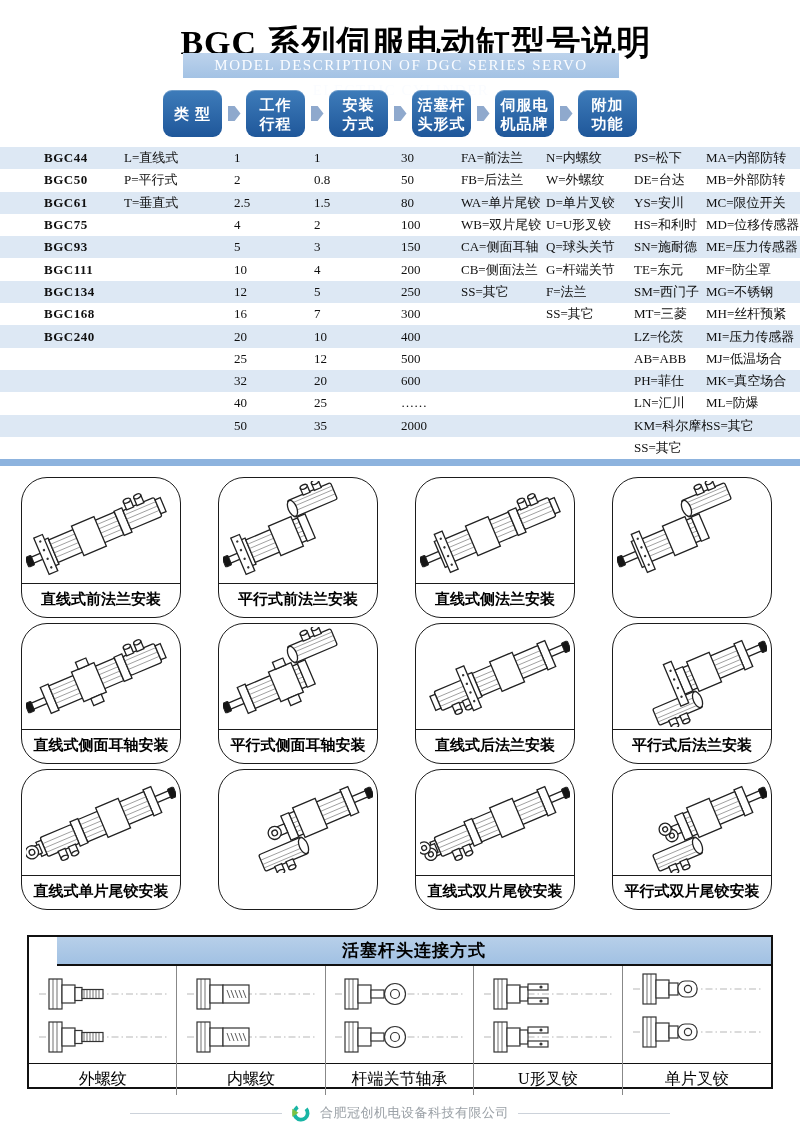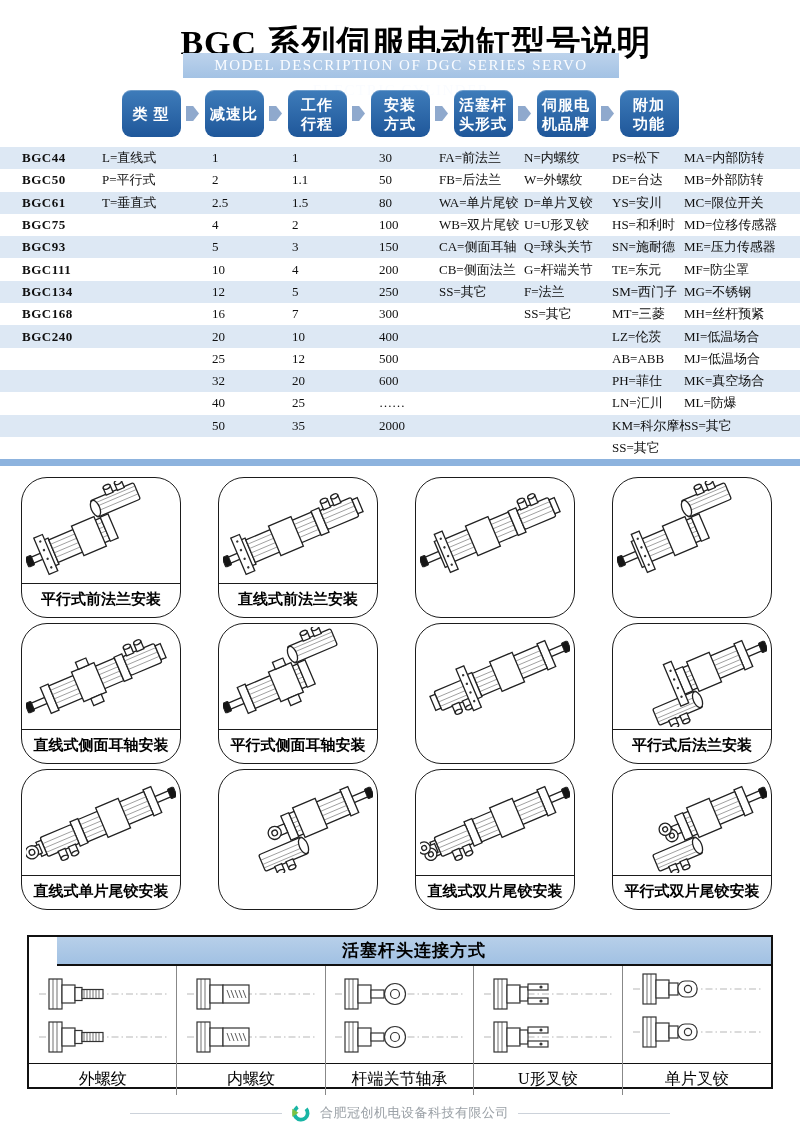--- a/index.html
+++ b/index.html
@@ -24,21 +24,21 @@
           color:#fff; font-weight:bold; font-size:15px; line-height:19px;
           display:flex; align-items:center; justify-content:center; text-align:center;
           white-space:pre-line; letter-spacing:1px; }
   .farrow { width:24px; display:flex; justify-content:center; }
   .farrow i { display:block; width:13px; height:15px; background:#8fa9cd;
               clip-path:polygon(0 0,55% 0,100% 50%,55% 100%,0 100%); }
 
   .spec { position:absolute; top:147px; left:0; width:800px;
           font-family:"Liberation Serif", serif; }
   .srow { display:grid; grid-template-columns:80px 110px 80px 87px 60px 85px 88px 72px 1fr;
-          padding-left:22px; height:22.3px; align-items:center; font-size:13px; color:#101010; }
+          padding-left:44px; height:22.3px; align-items:center; font-size:13px; color:#101010; }
   .srow:nth-child(odd) { background:#dde8f4; }
   .srow span { overflow:hidden; white-space:nowrap; }
   .srow .c0 { font-weight:bold; letter-spacing:.5px; }
 
   .bluebar { position:absolute; top:459px; left:0; width:800px; height:7px; background:#8db3de; }
 
   .cards { position:absolute; top:477px; left:21px; display:grid;
            grid-template-columns:repeat(4,160px); column-gap:37px; row-gap:5px; }
   .card { width:160px; height:141px; border:1.5px solid #1b1b1b; border-radius:26px;
           background:#fff; position:relative; overflow:hidden; box-sizing:border-box; }
@@ -75,26 +75,20 @@
   <div class="banner">MODEL DESCRIPTION OF DGC SERIES SERVO ELECTRIC CYLINDER</div>
 
   <div class="flow" id="flow">
       <div class="fstep">
         <div class="fbox">类 型</div>
         <div class="farrow">
           <i></i>
         </div>
       </div>
       <div class="fstep">
-        <div class="fbox">减速比</div>
-        <div class="farrow">
-          <i></i>
-        </div>
-      </div>
-      <div class="fstep">
         <div class="fbox">工作
 行程</div>
         <div class="farrow">
           <i></i>
         </div>
       </div>
       <div class="fstep">
         <div class="fbox">安装
 方式</div>
         <div class="farrow">
@@ -130,21 +124,21 @@
         <span class="c4">30</span>
         <span class="c5">FA=前法兰</span>
         <span class="c6">N=内螺纹</span>
         <span class="c7">PS=松下</span>
         <span class="c8">MA=内部防转</span>
       </div>
       <div class="srow">
         <span class="c0">BGC50</span>
         <span class="c1">P=平行式</span>
         <span class="c2">2</span>
-        <span class="c3">1.1</span>
+        <span class="c3">0.8</span>
         <span class="c4">50</span>
         <span class="c5">FB=后法兰</span>
         <span class="c6">W=外螺纹</span>
         <span class="c7">DE=台达</span>
         <span class="c8">MB=外部防转</span>
       </div>
       <div class="srow">
         <span class="c0">BGC61</span>
         <span class="c1">T=垂直式</span>
         <span class="c2">2.5</span>
@@ -212,21 +206,21 @@
       </div>
       <div class="srow">
         <span class="c0">BGC240</span>
         <span class="c1"></span>
         <span class="c2">20</span>
         <span class="c3">10</span>
         <span class="c4">400</span>
         <span class="c5"></span>
         <span class="c6"></span>
         <span class="c7">LZ=伦茨</span>
-        <span class="c8">MI=低温场合</span>
+        <span class="c8">MI=压力传感器</span>
       </div>
       <div class="srow">
         <span class="c0"></span>
         <span class="c1"></span>
         <span class="c2">25</span>
         <span class="c3">12</span>
         <span class="c4">500</span>
         <span class="c5"></span>
         <span class="c6"></span>
         <span class="c7">AB=ABB</span>
@@ -274,20 +268,53 @@
         <span class="c5"></span>
         <span class="c6"></span>
         <span class="c7">SS=其它</span>
         <span class="c8"></span>
       </div>
     </div>
 
   <div class="bluebar"></div>
 
   <div class="cards" id="cards">
+      <div class="card">
+        <div class="art">
+          <svg width="150" height="100" viewBox="0 0 160 106">
+            <g transform="translate(80,53) rotate(-23)">
+              <rect x="-80" y="-3.5" width="17" height="7" stroke="#222" stroke-width="1.4" fill="#fff"></rect>
+              <rect x="-86" y="-5.5" width="7" height="11" rx="1.5" stroke="#222" stroke-width="1" fill="#151515"></rect>
+              <rect x="-64" y="-15" width="9" height="30" stroke="#222" stroke-width="1.4" fill="#fff"></rect>
+              <rect x="-55" y="-13" width="76" height="26" stroke="#222" stroke-width="1.4" fill="#fff"></rect>
+              <line x1="-55" y1="-8" x2="21" y2="-8" stroke="#666" stroke-width="0.6"></line>
+              <line x1="-55" y1="-3" x2="21" y2="-3" stroke="#666" stroke-width="0.6"></line>
+              <line x1="-55" y1="2" x2="21" y2="2" stroke="#666" stroke-width="0.6"></line>
+              <line x1="-55" y1="7" x2="21" y2="7" stroke="#666" stroke-width="0.6"></line>
+              <rect x="-27" y="-17" width="26" height="34" stroke="#222" stroke-width="1.4" fill="#fff"></rect>
+              <rect x="21" y="-14" width="9" height="28" stroke="#222" stroke-width="1.4" fill="#fff"></rect>
+              <rect x="30" y="-11" width="36" height="22" rx="2" stroke="#222" stroke-width="1.4" fill="#fff"></rect>
+              <line x1="30" y1="-6" x2="66" y2="-6" stroke="#666" stroke-width="0.6"></line>
+              <line x1="30" y1="-1" x2="66" y2="-1" stroke="#666" stroke-width="0.6"></line>
+              <line x1="30" y1="4" x2="66" y2="4" stroke="#666" stroke-width="0.6"></line>
+              <rect x="66" y="-8" width="6" height="16" stroke="#222" stroke-width="1.4" fill="#fff"></rect>
+              <rect x="34" y="-19" width="8" height="9" stroke="#222" stroke-width="1.4" fill="#fff"></rect>
+              <ellipse cx="38" cy="-19" rx="4" ry="2.3" stroke="#222" stroke-width="1.4" fill="#fff"></ellipse>
+              <rect x="46" y="-19" width="8" height="9" stroke="#222" stroke-width="1.4" fill="#fff"></rect>
+              <ellipse cx="50" cy="-19" rx="4" ry="2.3" stroke="#222" stroke-width="1.4" fill="#fff"></ellipse>
+              <rect x="-69" y="-21" width="10" height="42" stroke="#222" stroke-width="1.4" fill="#fff"></rect>
+              <circle cx="-64" cy="-15" r="1.3" fill="#333"></circle>
+              <circle cx="-64" cy="-5" r="1.3" fill="#333"></circle>
+              <circle cx="-64" cy="5" r="1.3" fill="#333"></circle>
+              <circle cx="-64" cy="15" r="1.3" fill="#333"></circle>
+            </g>
+          </svg>
+        </div>
+        <div class="cap">直线式前法兰安装</div>
+      </div>
       <div class="card">
         <div class="art">
           <svg width="150" height="100" viewBox="0 0 160 106">
             <g transform="translate(80,53) rotate(-23)">
               <rect x="-80" y="-3.5" width="17" height="7" stroke="#222" stroke-width="1.4" fill="#fff"></rect>
               <rect x="-86" y="-5.5" width="7" height="11" rx="1.5" stroke="#222" stroke-width="1" fill="#151515"></rect>
               <rect x="-64" y="-15" width="9" height="30" stroke="#222" stroke-width="1.4" fill="#fff"></rect>
               <rect x="-55" y="-13" width="60" height="26" stroke="#222" stroke-width="1.4" fill="#fff"></rect>
               <line x1="-55" y1="-8" x2="5" y2="-8" stroke="#666" stroke-width="0.6"></line>
               <line x1="-55" y1="-3" x2="5" y2="-3" stroke="#666" stroke-width="0.6"></line>
@@ -330,61 +357,29 @@
               <rect x="21" y="-14" width="9" height="28" stroke="#222" stroke-width="1.4" fill="#fff"></rect>
               <rect x="30" y="-11" width="36" height="22" rx="2" stroke="#222" stroke-width="1.4" fill="#fff"></rect>
               <line x1="30" y1="-6" x2="66" y2="-6" stroke="#666" stroke-width="0.6"></line>
               <line x1="30" y1="-1" x2="66" y2="-1" stroke="#666" stroke-width="0.6"></line>
               <line x1="30" y1="4" x2="66" y2="4" stroke="#666" stroke-width="0.6"></line>
               <rect x="66" y="-8" width="6" height="16" stroke="#222" stroke-width="1.4" fill="#fff"></rect>
               <rect x="34" y="-19" width="8" height="9" stroke="#222" stroke-width="1.4" fill="#fff"></rect>
               <ellipse cx="38" cy="-19" rx="4" ry="2.3" stroke="#222" stroke-width="1.4" fill="#fff"></ellipse>
               <rect x="46" y="-19" width="8" height="9" stroke="#222" stroke-width="1.4" fill="#fff"></rect>
               <ellipse cx="50" cy="-19" rx="4" ry="2.3" stroke="#222" stroke-width="1.4" fill="#fff"></ellipse>
-              <rect x="-69" y="-21" width="10" height="42" stroke="#222" stroke-width="1.4" fill="#fff"></rect>
-              <circle cx="-64" cy="-15" r="1.3" fill="#333"></circle>
-              <circle cx="-64" cy="-5" r="1.3" fill="#333"></circle>
-              <circle cx="-64" cy="5" r="1.3" fill="#333"></circle>
-              <circle cx="-64" cy="15" r="1.3" fill="#333"></circle>
-            </g>
-          </svg>
-        </div>
-        <div class="cap">直线式前法兰安装</div>
-      </div>
-      <div class="card">
-        <div class="art">
-          <svg width="150" height="100" viewBox="0 0 160 106">
-            <g transform="translate(80,53) rotate(-23)">
-              <rect x="-80" y="-3.5" width="17" height="7" stroke="#222" stroke-width="1.4" fill="#fff"></rect>
-              <rect x="-86" y="-5.5" width="7" height="11" rx="1.5" stroke="#222" stroke-width="1" fill="#151515"></rect>
-              <rect x="-64" y="-15" width="9" height="30" stroke="#222" stroke-width="1.4" fill="#fff"></rect>
-              <rect x="-55" y="-13" width="76" height="26" stroke="#222" stroke-width="1.4" fill="#fff"></rect>
-              <line x1="-55" y1="-8" x2="21" y2="-8" stroke="#666" stroke-width="0.6"></line>
-              <line x1="-55" y1="-3" x2="21" y2="-3" stroke="#666" stroke-width="0.6"></line>
-              <line x1="-55" y1="2" x2="21" y2="2" stroke="#666" stroke-width="0.6"></line>
-              <line x1="-55" y1="7" x2="21" y2="7" stroke="#666" stroke-width="0.6"></line>
-              <rect x="-27" y="-17" width="26" height="34" stroke="#222" stroke-width="1.4" fill="#fff"></rect>
-              <rect x="21" y="-14" width="9" height="28" stroke="#222" stroke-width="1.4" fill="#fff"></rect>
-              <rect x="30" y="-11" width="36" height="22" rx="2" stroke="#222" stroke-width="1.4" fill="#fff"></rect>
-              <line x1="30" y1="-6" x2="66" y2="-6" stroke="#666" stroke-width="0.6"></line>
-              <line x1="30" y1="-1" x2="66" y2="-1" stroke="#666" stroke-width="0.6"></line>
-              <line x1="30" y1="4" x2="66" y2="4" stroke="#666" stroke-width="0.6"></line>
-              <rect x="66" y="-8" width="6" height="16" stroke="#222" stroke-width="1.4" fill="#fff"></rect>
-              <rect x="34" y="-19" width="8" height="9" stroke="#222" stroke-width="1.4" fill="#fff"></rect>
-              <ellipse cx="38" cy="-19" rx="4" ry="2.3" stroke="#222" stroke-width="1.4" fill="#fff"></ellipse>
-              <rect x="46" y="-19" width="8" height="9" stroke="#222" stroke-width="1.4" fill="#fff"></rect>
-              <ellipse cx="50" cy="-19" rx="4" ry="2.3" stroke="#222" stroke-width="1.4" fill="#fff"></ellipse>
               <rect x="-61" y="-22" width="9" height="44" stroke="#222" stroke-width="1.4" fill="#fff"></rect>
               <circle cx="-56.5" cy="-15" r="1.3" fill="#333"></circle>
               <circle cx="-56.5" cy="-5" r="1.3" fill="#333"></circle>
               <circle cx="-56.5" cy="5" r="1.3" fill="#333"></circle>
               <circle cx="-56.5" cy="15" r="1.3" fill="#333"></circle>
             </g>
           </svg>
         </div>
+        <div class="cap">直线式侧法兰安装</div>
       </div>
       <div class="card">
         <div class="art">
           <svg width="150" height="100" viewBox="0 0 160 106">
             <g transform="translate(80,53) rotate(-23)">
               <rect x="-80" y="-3.5" width="17" height="7" stroke="#222" stroke-width="1.4" fill="#fff"></rect>
               <rect x="-86" y="-5.5" width="7" height="11" rx="1.5" stroke="#222" stroke-width="1" fill="#151515"></rect>
               <rect x="-64" y="-15" width="9" height="30" stroke="#222" stroke-width="1.4" fill="#fff"></rect>
               <rect x="-55" y="-13" width="60" height="26" stroke="#222" stroke-width="1.4" fill="#fff"></rect>
               <line x1="-55" y1="-8" x2="5" y2="-8" stroke="#666" stroke-width="0.6"></line>
@@ -495,20 +490,21 @@
               <rect x="46" y="-19" width="8" height="9" stroke="#222" stroke-width="1.4" fill="#fff"></rect>
               <ellipse cx="50" cy="-19" rx="4" ry="2.3" stroke="#222" stroke-width="1.4" fill="#fff"></ellipse>
               <rect x="26" y="-24" width="9" height="48" stroke="#222" stroke-width="1.4" fill="#fff"></rect>
               <circle cx="30.5" cy="-15" r="1.3" fill="#333"></circle>
               <circle cx="30.5" cy="-5" r="1.3" fill="#333"></circle>
               <circle cx="30.5" cy="5" r="1.3" fill="#333"></circle>
               <circle cx="30.5" cy="15" r="1.3" fill="#333"></circle>
             </g>
           </svg>
         </div>
+        <div class="cap">直线式后法兰安装</div>
       </div>
       <div class="card">
         <div class="art">
           <svg width="150" height="100" viewBox="0 0 160 106">
             <g transform="translate(80,53) rotate(157)">
               <rect x="-80" y="-3.5" width="17" height="7" stroke="#222" stroke-width="1.4" fill="#fff"></rect>
               <rect x="-86" y="-5.5" width="7" height="11" rx="1.5" stroke="#222" stroke-width="1" fill="#151515"></rect>
               <rect x="-64" y="-15" width="9" height="30" stroke="#222" stroke-width="1.4" fill="#fff"></rect>
               <rect x="-55" y="-13" width="60" height="26" stroke="#222" stroke-width="1.4" fill="#fff"></rect>
               <line x1="-55" y1="-8" x2="5" y2="-8" stroke="#666" stroke-width="0.6"></line>

